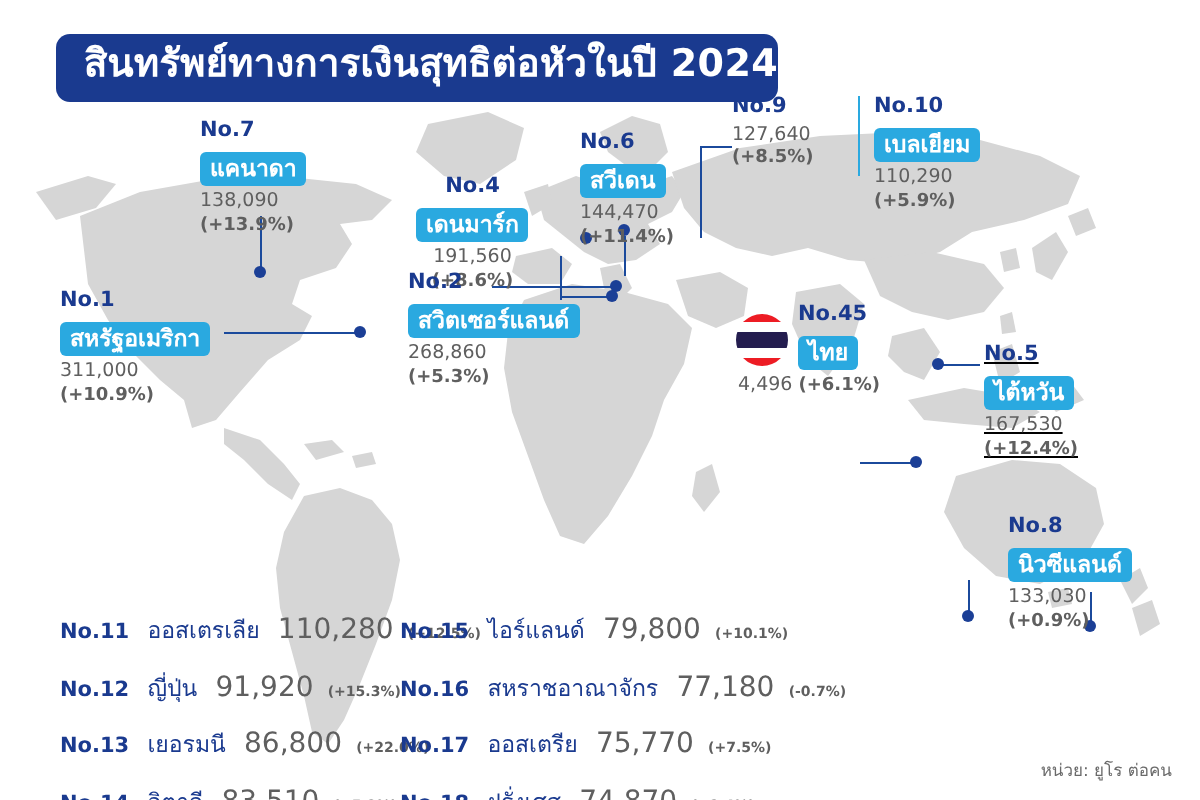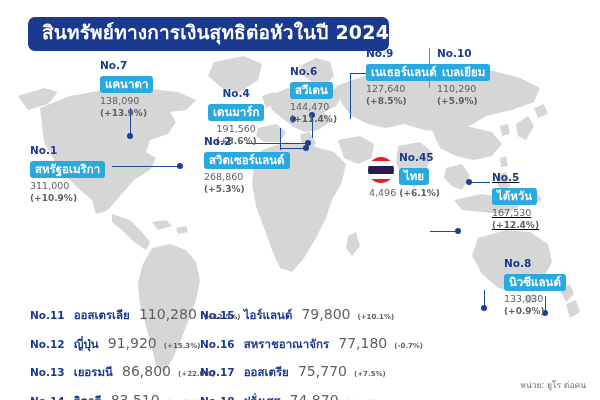--- a/index.html
+++ b/index.html
@@ -62,21 +62,21 @@
   .flag .s1{height:17%;background:#ed1c24;}
   .flag .s2{height:16%;background:#ffffff;}
   .flag .s3{height:34%;background:#241d4f;}
   .flag .s4{height:16%;background:#ffffff;}
   .flag .s5{height:17%;background:#ed1c24;}
 
   
   .list{position:absolute;z-index:40;}
   .lrow{white-space:nowrap;line-height:1;margin-bottom:12.5px;}
   .lno{color:#1a3a8f;font-size:10.5px;font-weight:bold;}
-  .lcn{color:#1a3a8f;font-size:11.5px;font-weight:bold;margin-left:4px;margin-top:27px;}
+  .lcn{color:#1a3a8f;font-size:11.5px;font-weight:normal;margin-left:4px;margin-top:27px;}
   .lvl{color:#5f5f5f;font-size:14px;margin-left:4px;}
   .lpc{color:#5f5f5f;font-size:7px;font-weight:bold;margin-left:2px;}
 
   .footnote{
     position:absolute;right:14px;bottom:8px;
     color:#6a6a6a;font-size:8.5px;z-index:40;white-space:nowrap;
   }
 </style>
 </head>
 <body>
@@ -219,21 +219,20 @@
 
   <div class="callout" style="left:290px;top:66px;">
     <div class="rank">No.6</div>
     <div><span class="cname">สวีเดน</span></div>
     <div class="val">144,470</div>
     <div class="pct">(+11.4%)</div>
   </div>
 
   <div class="callout" style="left:366px;top:48px;">
     <div class="rank">No.9</div>
-    <div><span class="cname">เนเธอร์แลนด์</span></div>
     <div class="val">127,640</div>
     <div class="pct">(+8.5%)</div>
   </div>
 
   <div class="callout" style="left:437px;top:48px;">
     <div class="rank">No.10</div>
     <div><span class="cname">เบลเยียม</span></div>
     <div class="val">110,290</div>
     <div class="pct">(+5.9%)</div>
   </div>

